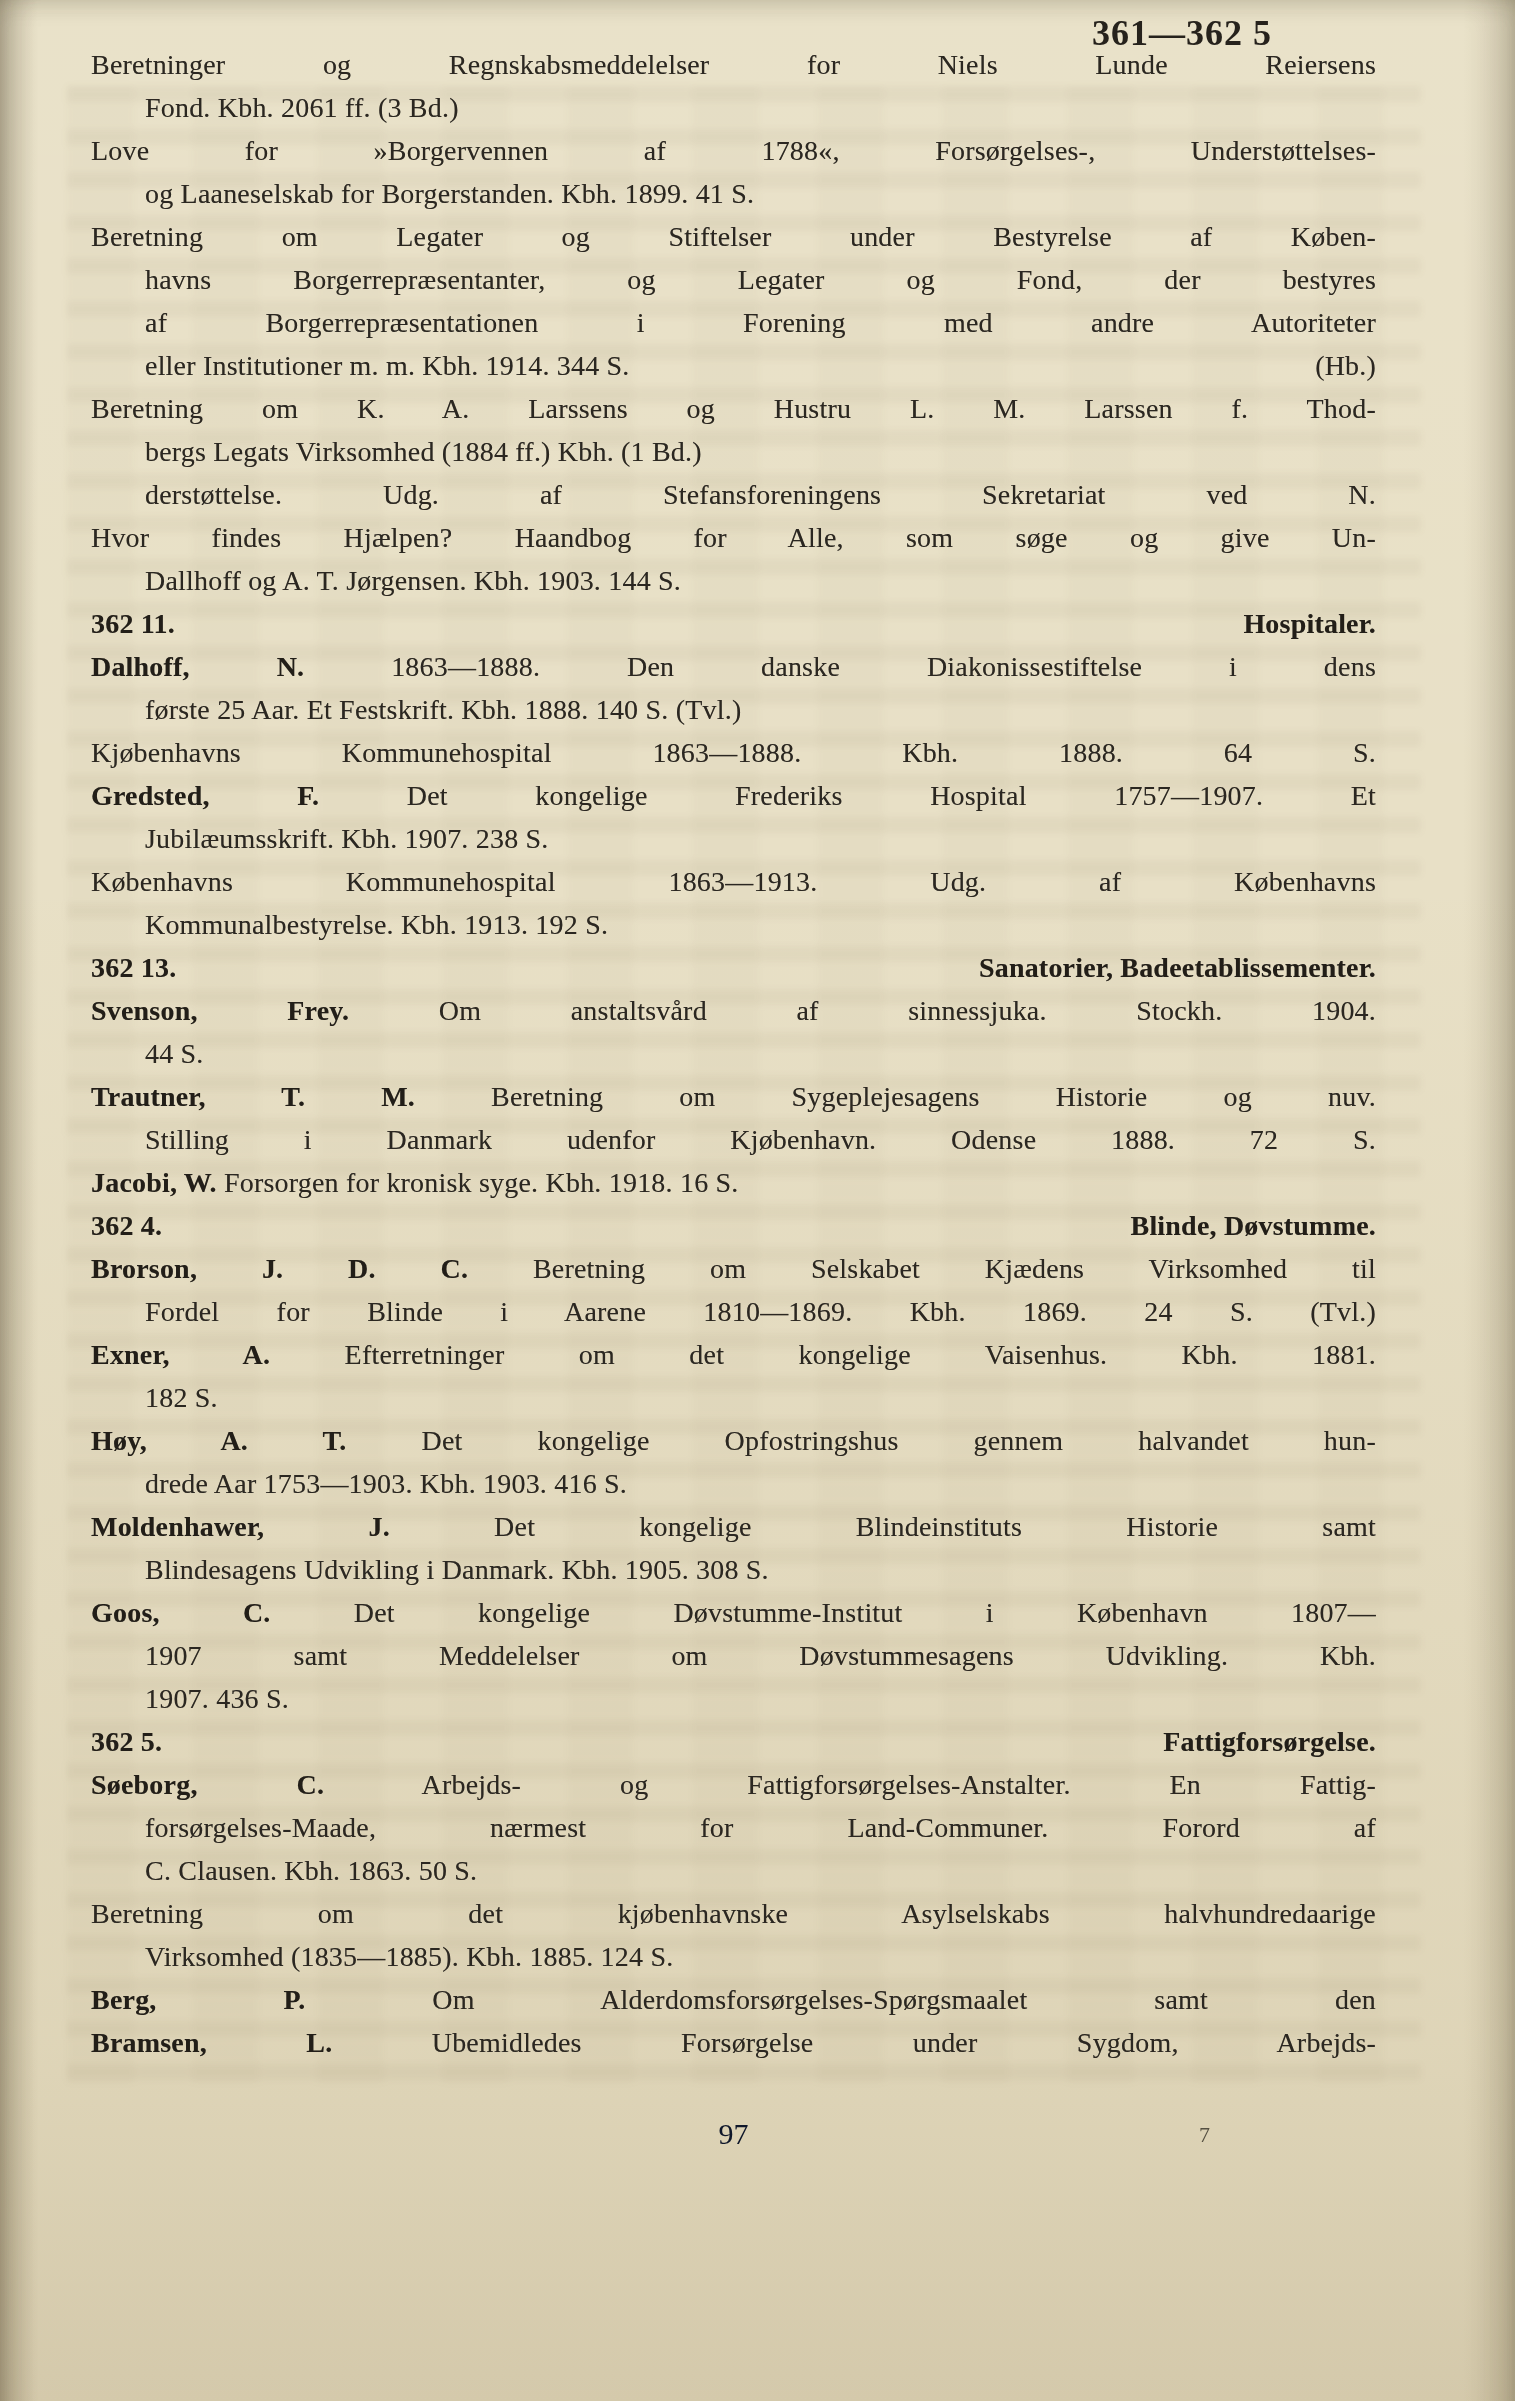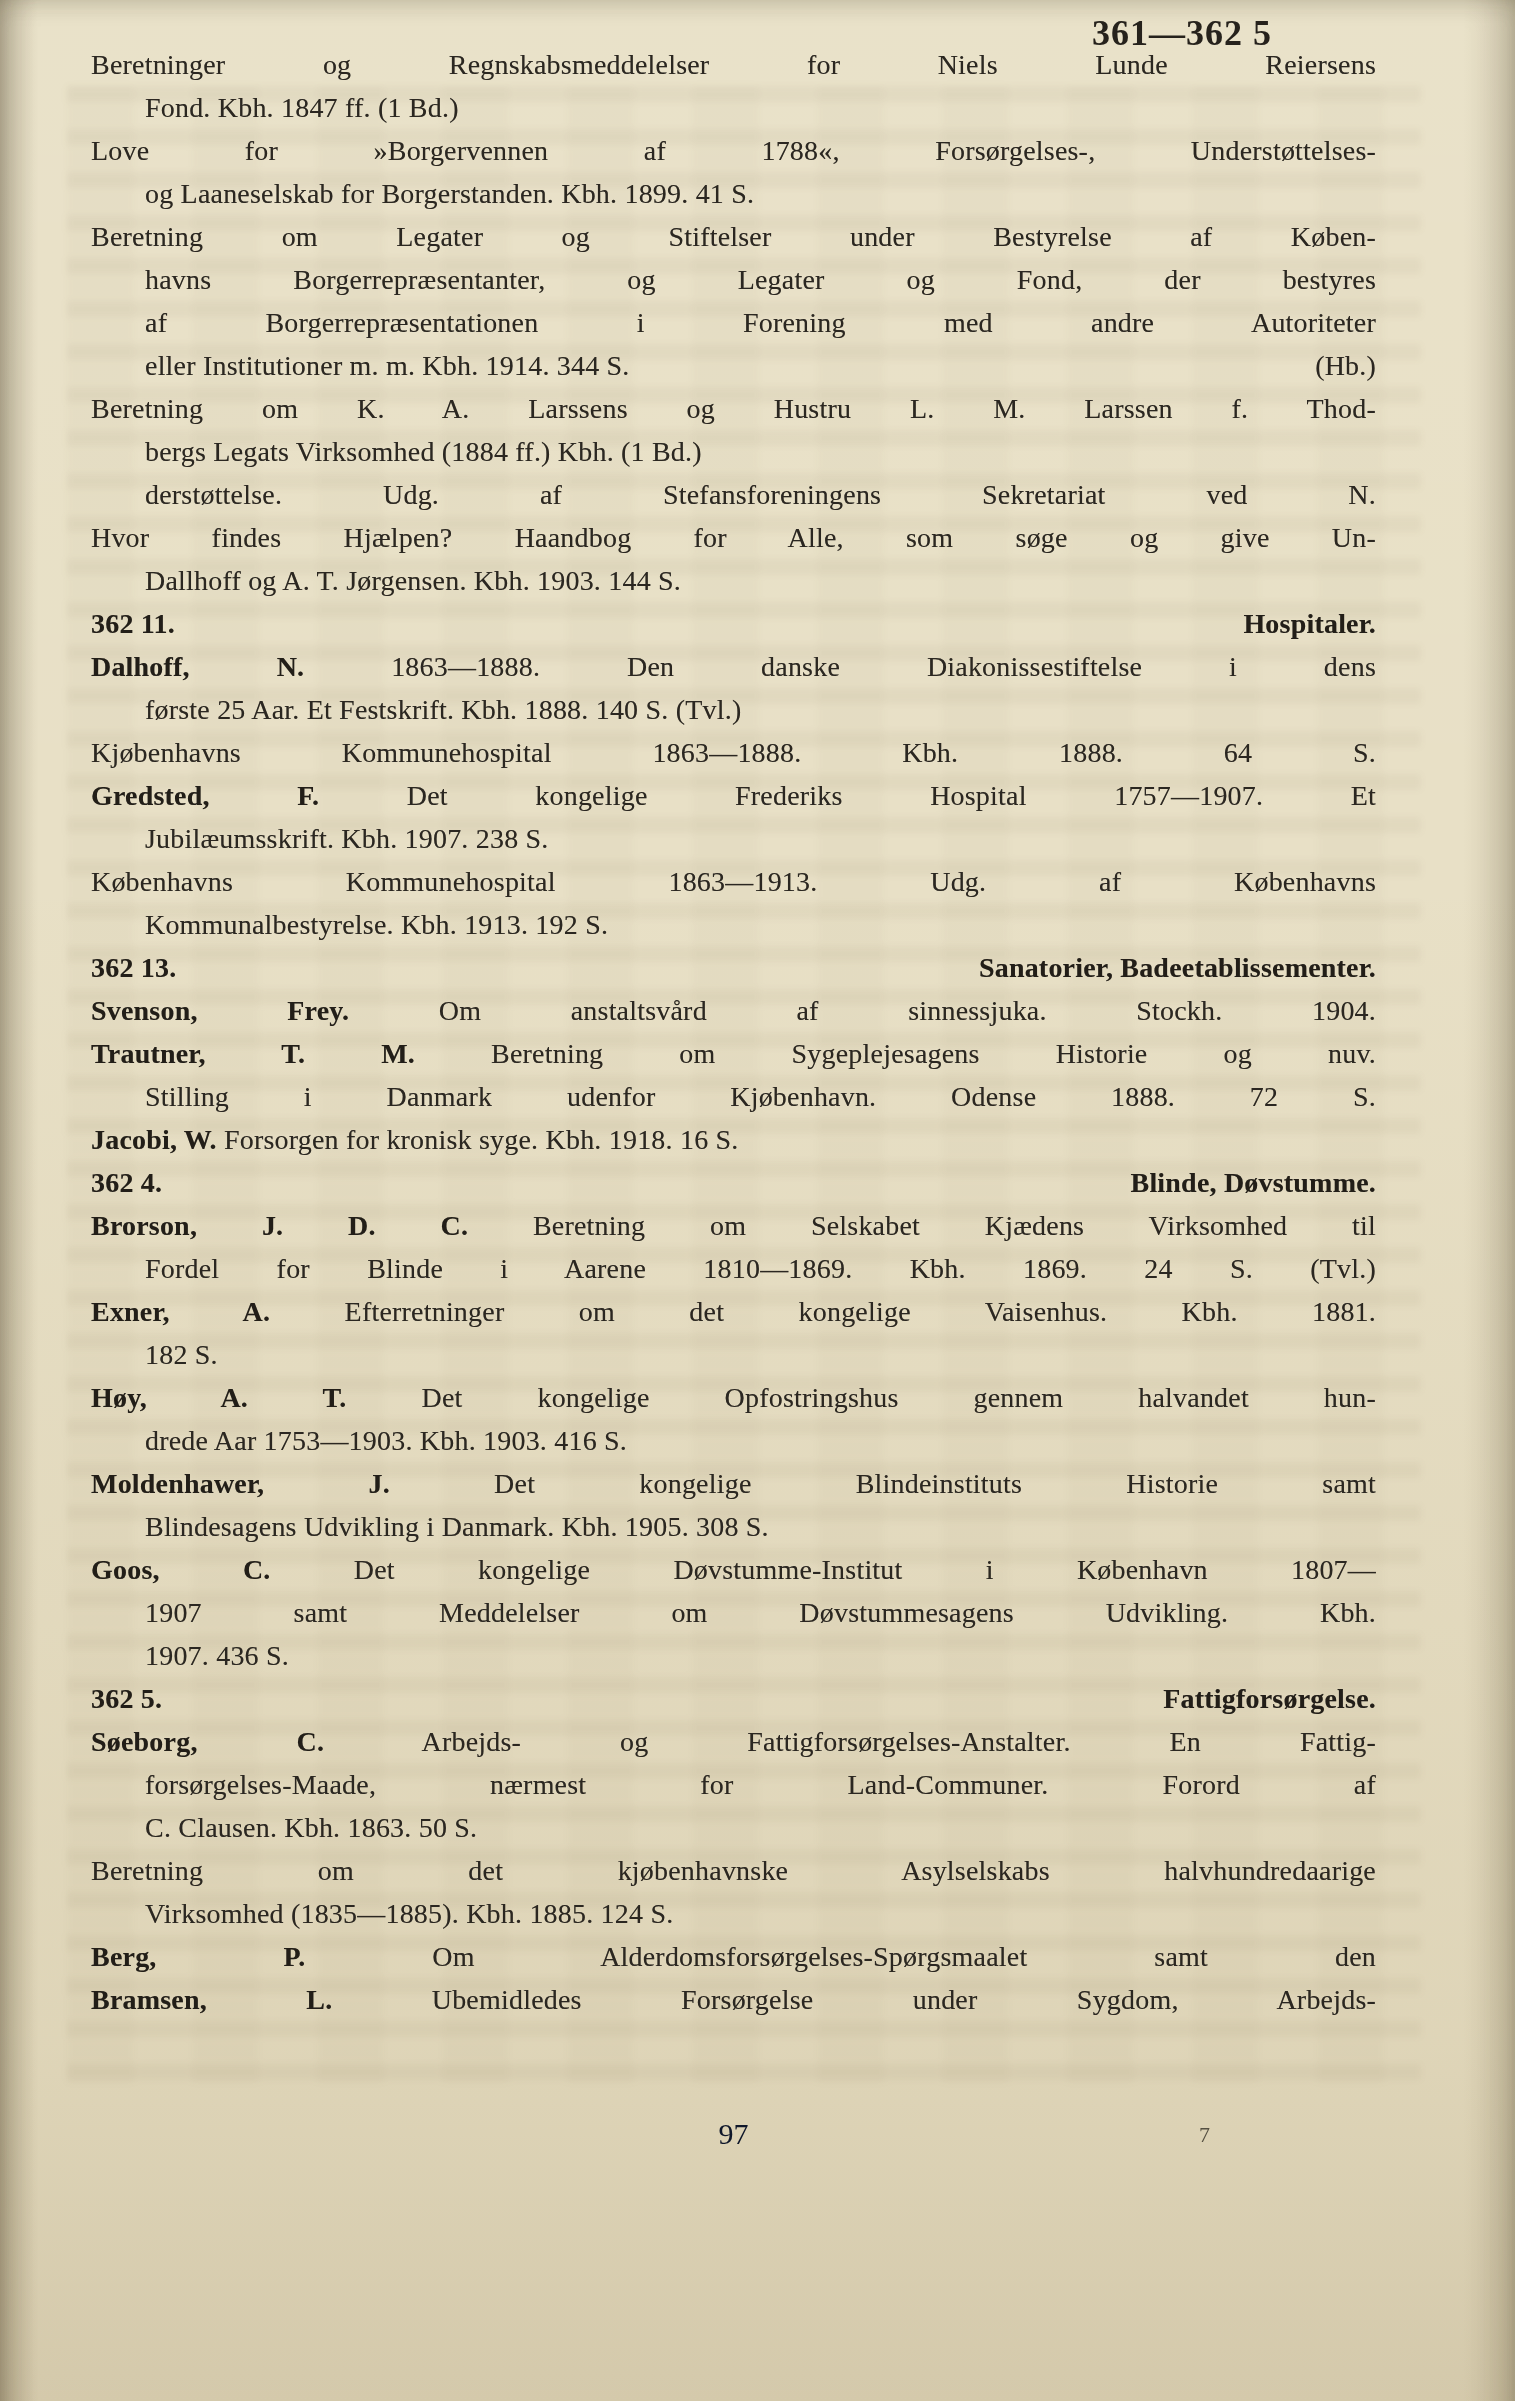--- a/index.html
+++ b/index.html
@@ -55,21 +55,21 @@
 
 <div class="paper"></div>
 <div class="bleed"></div>
 
 <div class="content">
 
   <header class="running-head">361—362 5</header>
 
   <main class="tb">
     <div class="ln fill">Beretninger og Regnskabsmeddelelser for Niels Lunde Reiersens</div>
-    <div class="ln ind">Fond. Kbh. 1847 ff. (1 Bd.)</div>
+    <div class="ln ind">Fond. Kbh. 2061 ff. (3 Bd.)</div>
     <div class="ln fill">Love for »Borgervennen af 1788«, Forsørgelses-, Understøttelses-</div>
     <div class="ln ind">og Laaneselskab for Borgerstanden. Kbh. 1899. 41 S.</div>
     <div class="ln fill">Beretning om Legater og Stiftelser under Bestyrelse af Køben-</div>
     <div class="ln ind fill">havns Borgerrepræsentanter, og Legater og Fond, der bestyres</div>
     <div class="ln ind fill">af Borgerrepræsentationen i Forening med andre Autoriteter</div>
     <div class="ln ind split">
       <span>eller Institutioner m. m. Kbh. 1914. 344 S.</span>
       <span>(Hb.)</span>
     </div>
     <div class="ln fill">Beretning om K. A. Larssens og Hustru L. M. Larssen f. Thod-</div>
@@ -90,20 +90,21 @@
     <div class="ln ind">Jubilæumsskrift. Kbh. 1907. 238 S.</div>
     <div class="ln fill">Københavns Kommunehospital 1863—1913. Udg. af Københavns</div>
     <div class="ln ind">Kommunalbestyrelse. Kbh. 1913. 192 S.</div>
 
     <div class="ln heading">
       <b class="hnum">362 13.</b>
       <b class="htitle">Sanatorier, Badeetablissementer.</b>
     </div>
 
     <div class="ln fill"><b class="lead">Svenson, Frey.</b><span> Om anstaltsvård af sinnessjuka. Stockh. 1904.</span></div>
+    <div class="ln ind">44 S.</div>
     <div class="ln fill"><b class="lead">Trautner, T. M.</b><span> Beretning om Sygeplejesagens Historie og nuv.</span></div>
     <div class="ln ind fill">Stilling i Danmark udenfor Kjøbenhavn. Odense 1888. 72 S.</div>
     <div class="ln"><b class="lead">Jacobi, W.</b><span> Forsorgen for kronisk syge. Kbh. 1918. 16 S.</span></div>
 
     <div class="ln heading">
       <b class="hnum">362 4.</b>
       <b class="htitle">Blinde, Døvstumme.</b>
     </div>
 
     <div class="ln fill"><b class="lead">Brorson, J. D. C.</b><span> Beretning om Selskabet Kjædens Virksomhed til</span></div>

